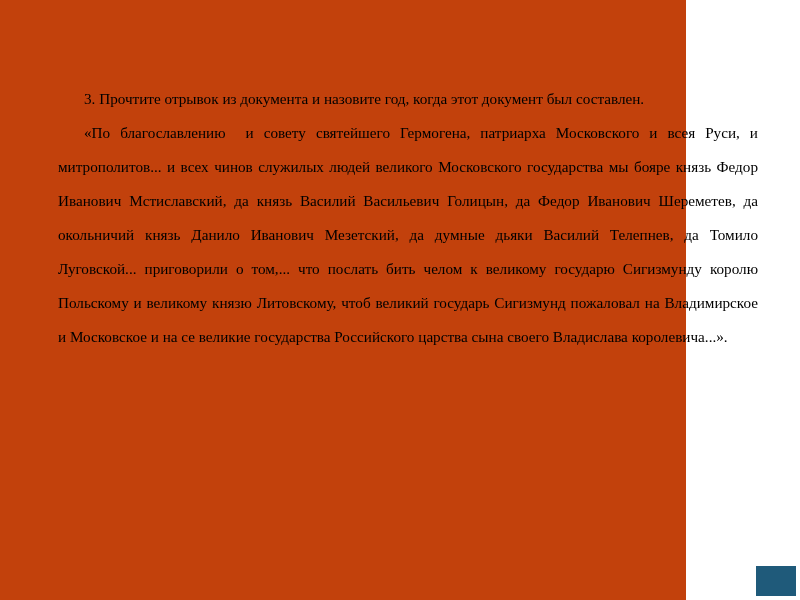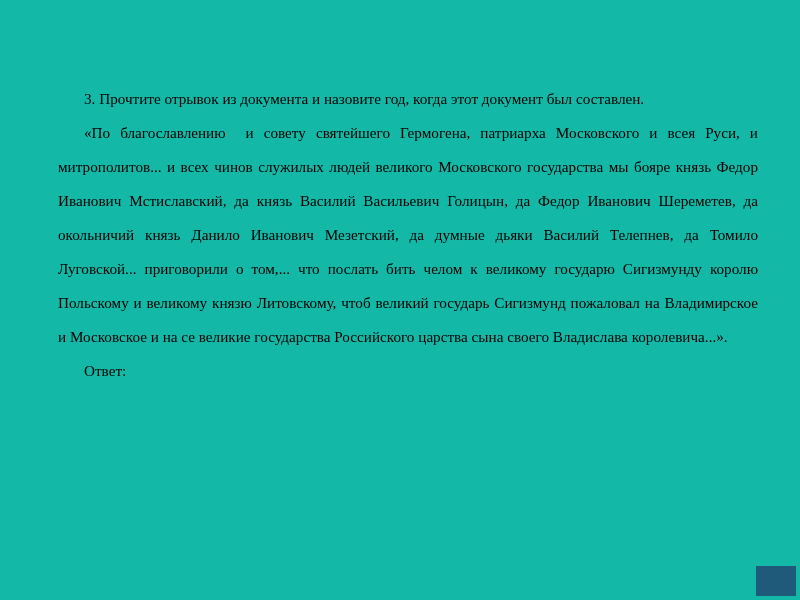--- a/index.html
+++ b/index.html
@@ -12,23 +12,23 @@
     background: #ffffff;
     font-family: "Liberation Serif", serif;
     color: #000000;
     overflow: hidden;
     position: relative;
   }
   .slide {
     position: absolute;
     left: 0;
     top: 0;
-    width: 800px;
+    width: 686px;
     height: 600px;
-    background: #14b8a6;
+    background: #c2410c;
   }
   .text-block {
     position: absolute;
     left: 58px;
     top: 82px;
     width: 700px;
   }
   .para {
     font-size: 15.2px;
     line-height: 34px;
@@ -59,18 +59,17 @@
 </head>
 <body>
 
 <div class="slide">
 
   <div class="text-block">
     <p class="para first-indent">3. Прочтите отрывок из документа и назовите год, когда этот документ был составлен.</p>
 
     <p class="para first-indent">«По благославлению  и совету святейшего Гермогена, патриарха Московского и всея Руси, и митрополитов... и всех чинов служилых людей великого Московского государства мы бояре князь Федор Иванович Мстиславский, да князь Василий Васильевич Голицын, да Федор Иванович Шереметев, да окольничий князь Данило Иванович Мезетский, да думные дьяки Василий Телепнев, да Томило Луговской... приговорили о том,... что послать бить челом к великому государю Сигизмунду королю Польскому и великому князю Литовскому, чтоб великий государь Сигизмунд пожаловал на Владимирское и Московское и на се великие государства Российского царства сына своего Владислава королевича...».</p>
 
-    <p class="para-answer">Ответ:</p>
   </div>
 
   <div class="accent-box" style="background: rgb(31, 90, 122);"></div>
 
 </div>
 
 </body></html>

